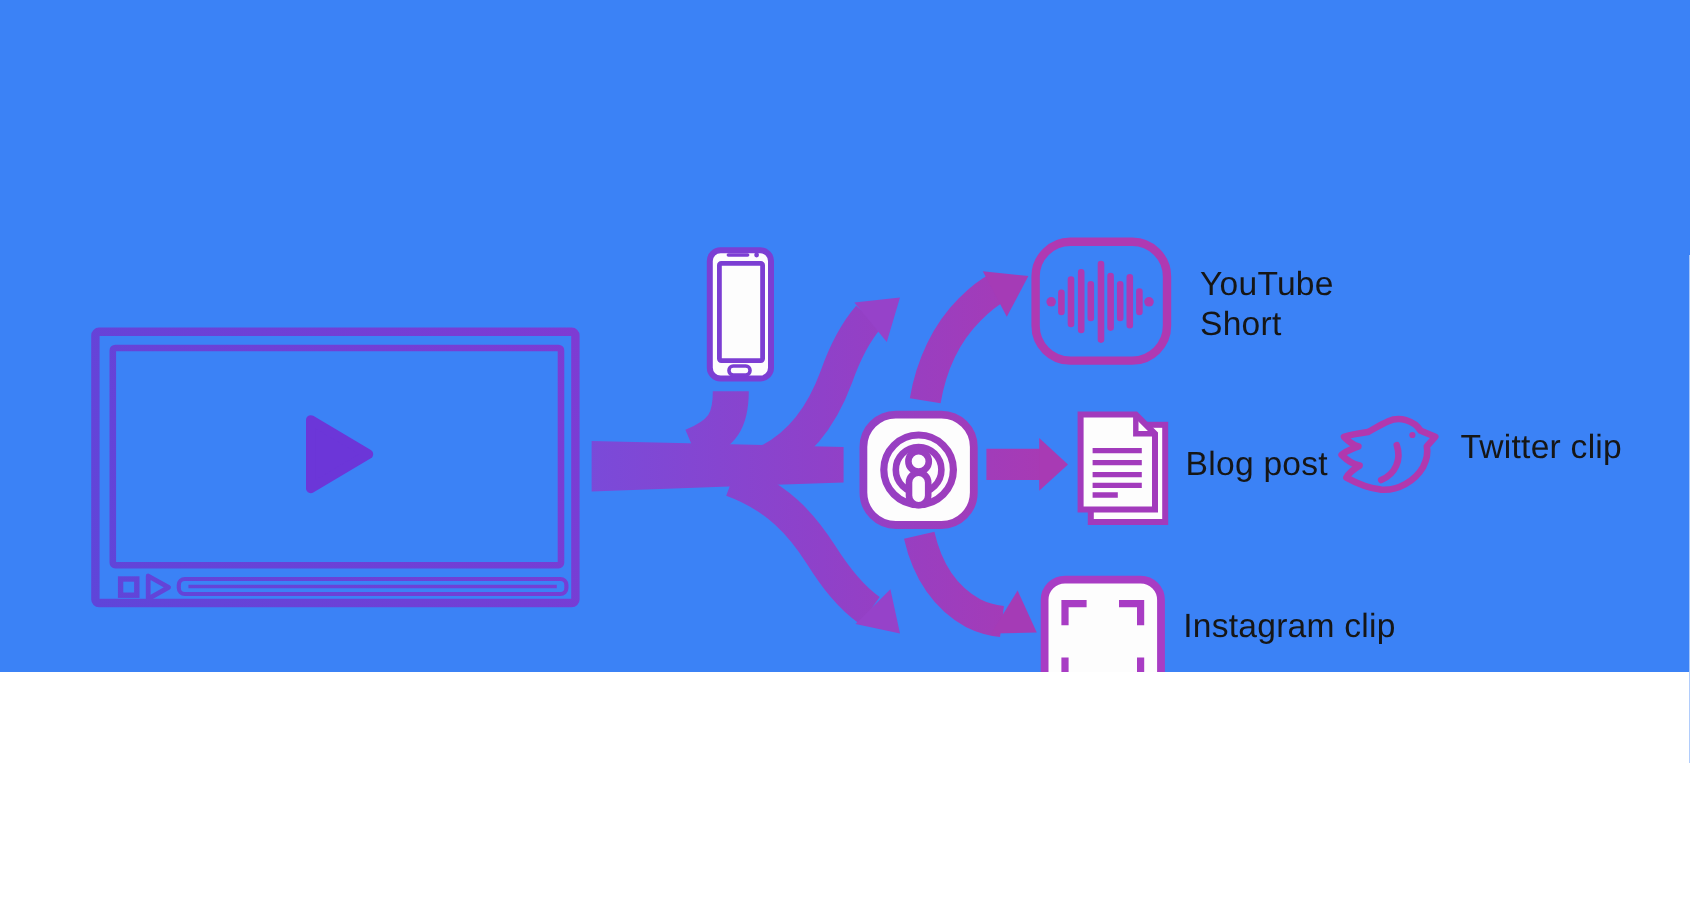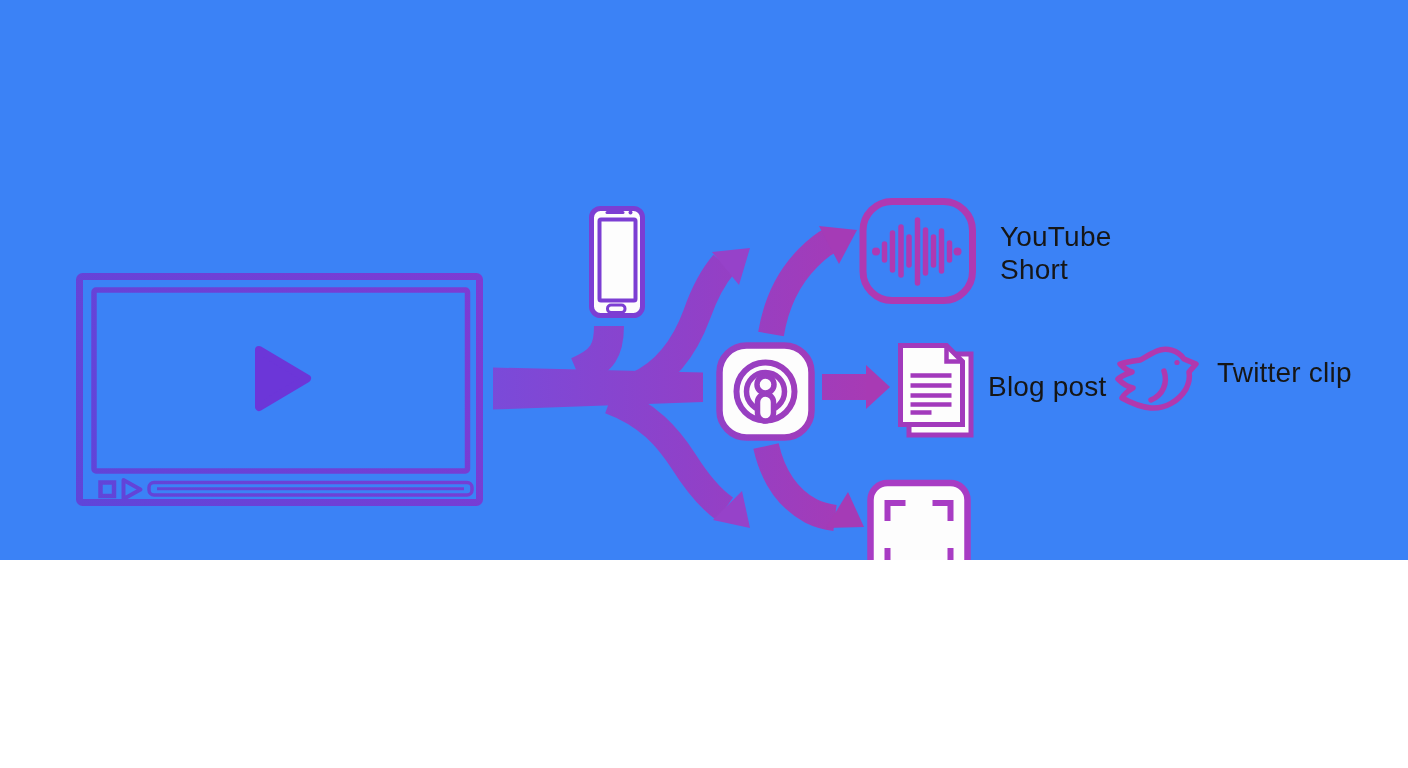--- a/index.html
+++ b/index.html
@@ -102,14 +102,15 @@
 
     <g stroke="#a83cc4" fill="none">
       <rect x="870.5" y="483" width="97" height="95.5" rx="17" stroke-width="6.5" fill="#fdfdfd"></rect>
       <path stroke-width="6" d="M 887.5 521 L 887.5 503 L 905.5 503 M 932.5 503 L 950.5 503 L 950.5 521 M 887.5 548 L 887.5 566 L 905.5 566 M 950.5 548 L 950.5 566 L 932.5 566"></path>
     </g>
   </svg>
 
   <div class="label" style="left:1000px; top:220px; width:138px;">YouTube Short</div>
   <div class="label nowrap" style="left:988px; top:370px;">Blog post</div>
   <div class="label nowrap" style="left:1217px; top:356px;">Twitter clip</div>
+  <div class="label nowrap" style="left:986px; top:505px;">Instagram clip</div>
 
 </div>
 
 </body></html>

